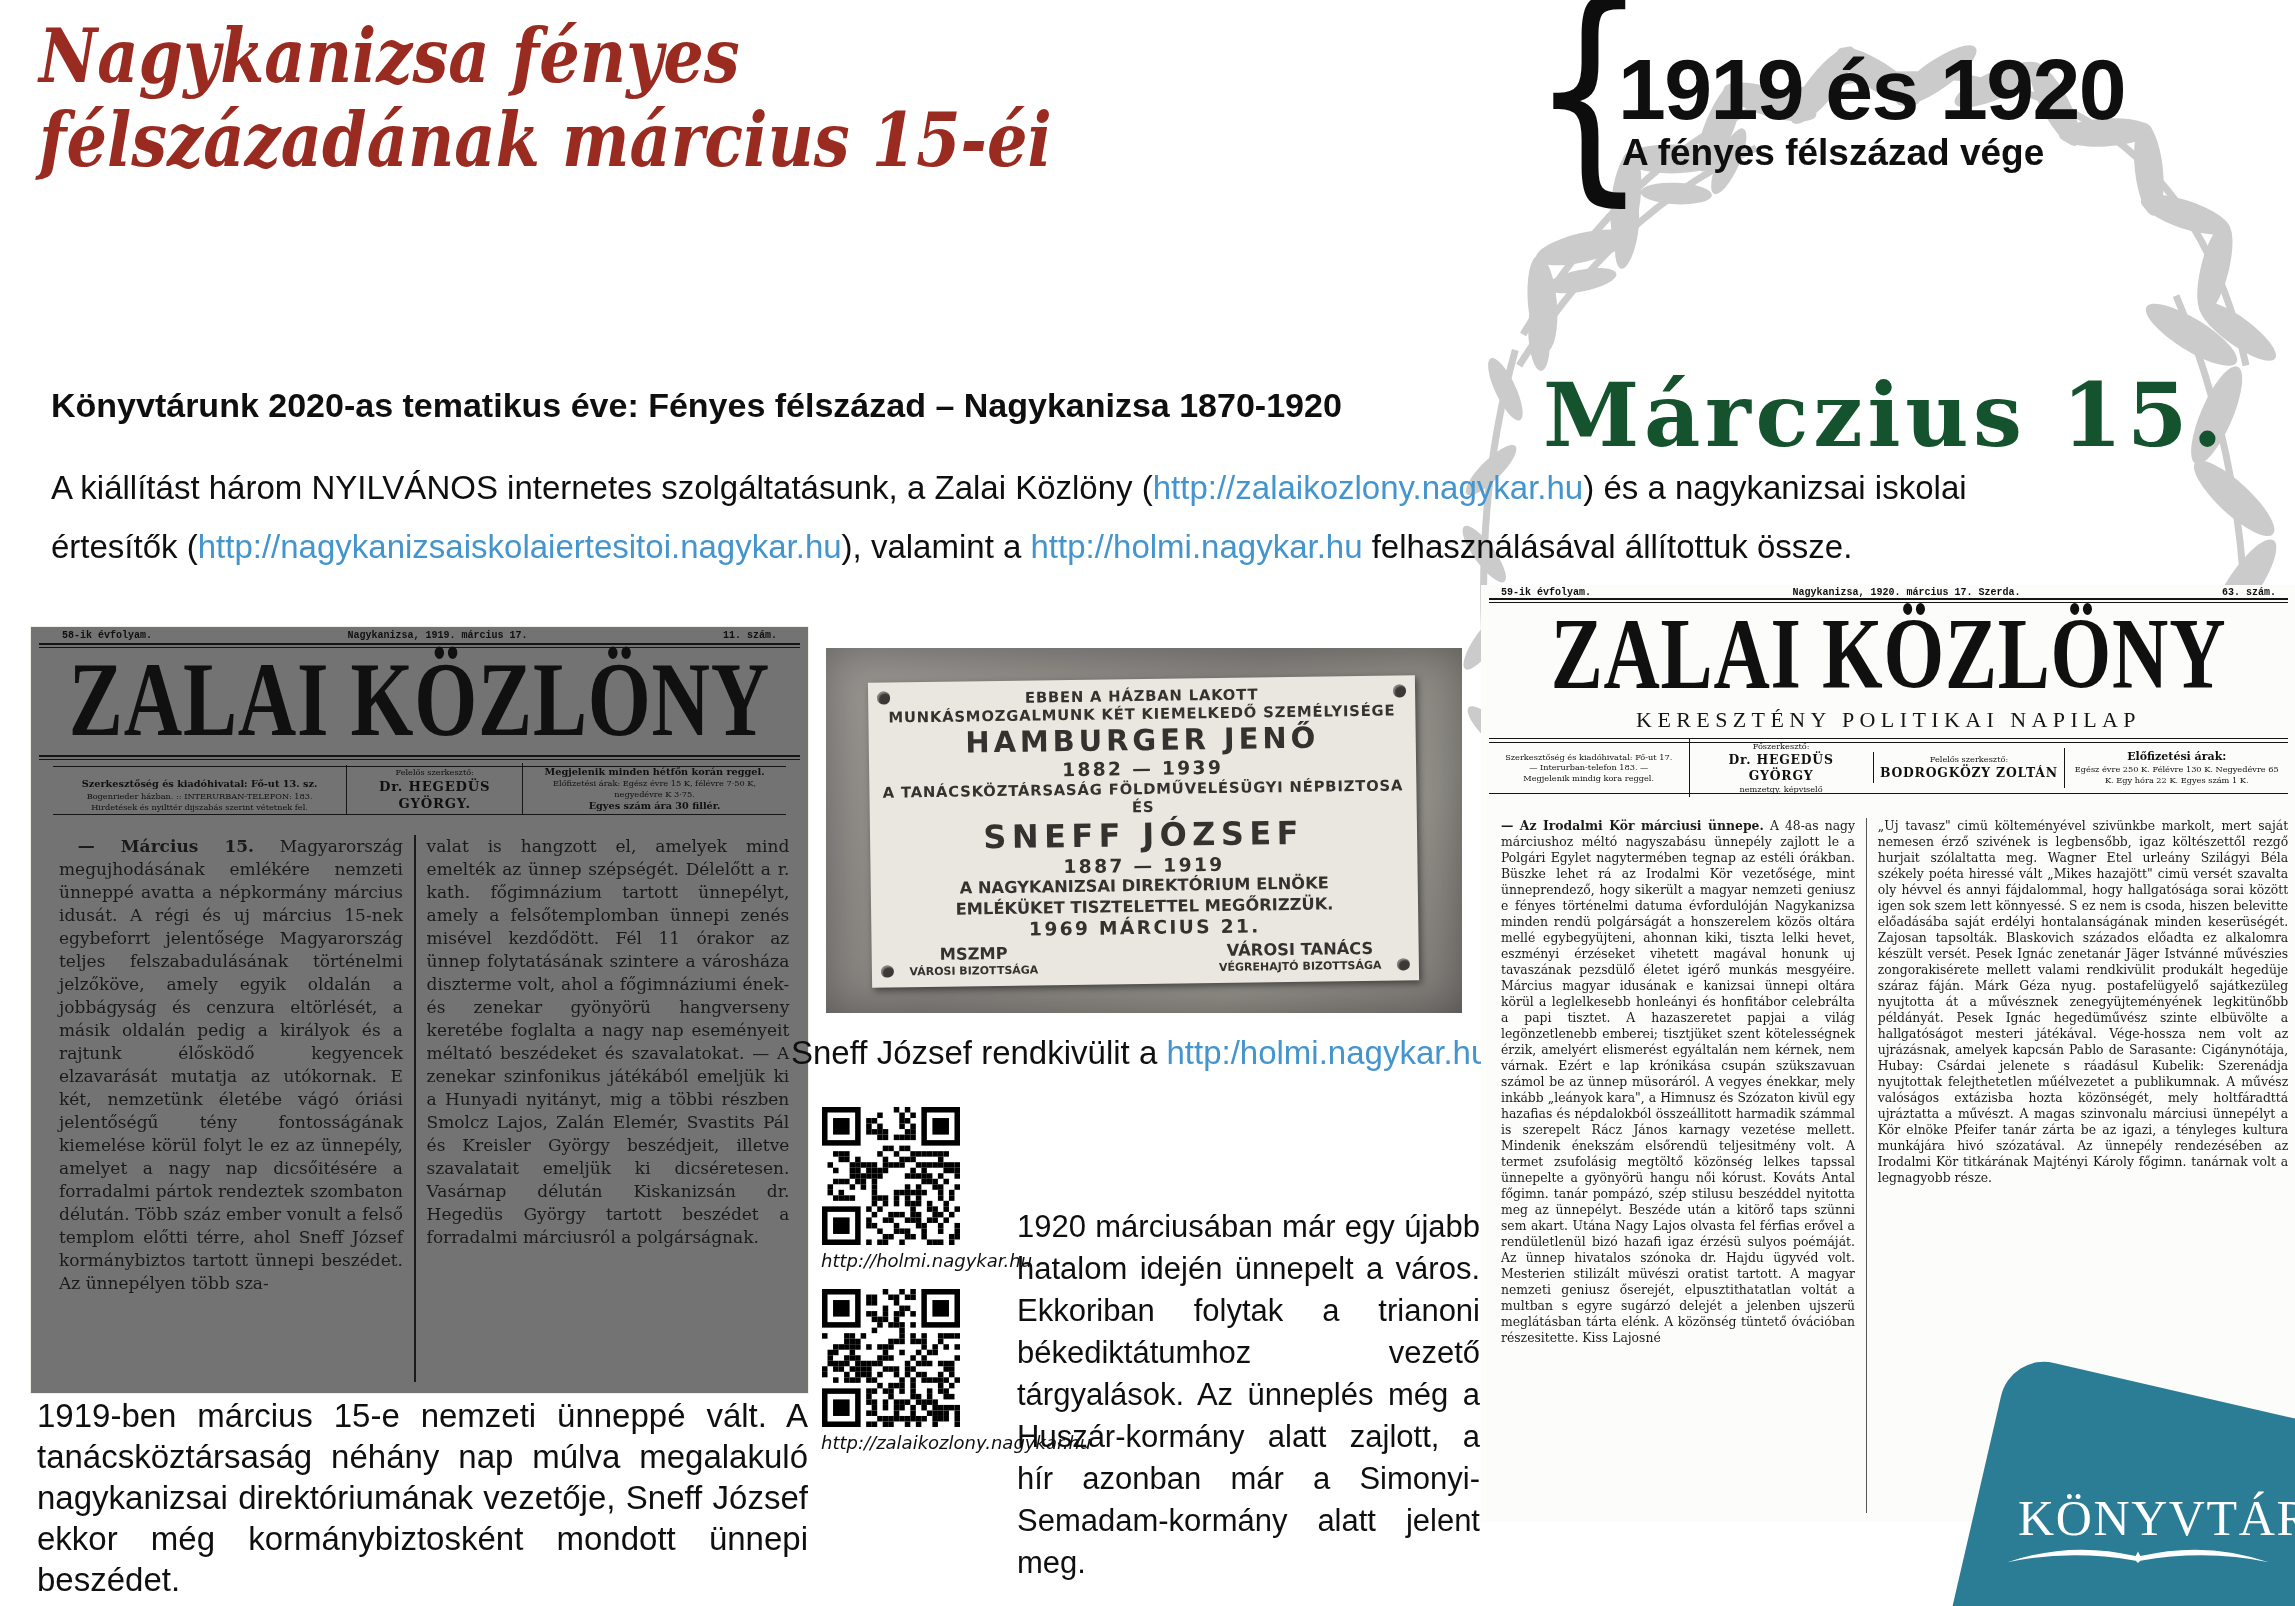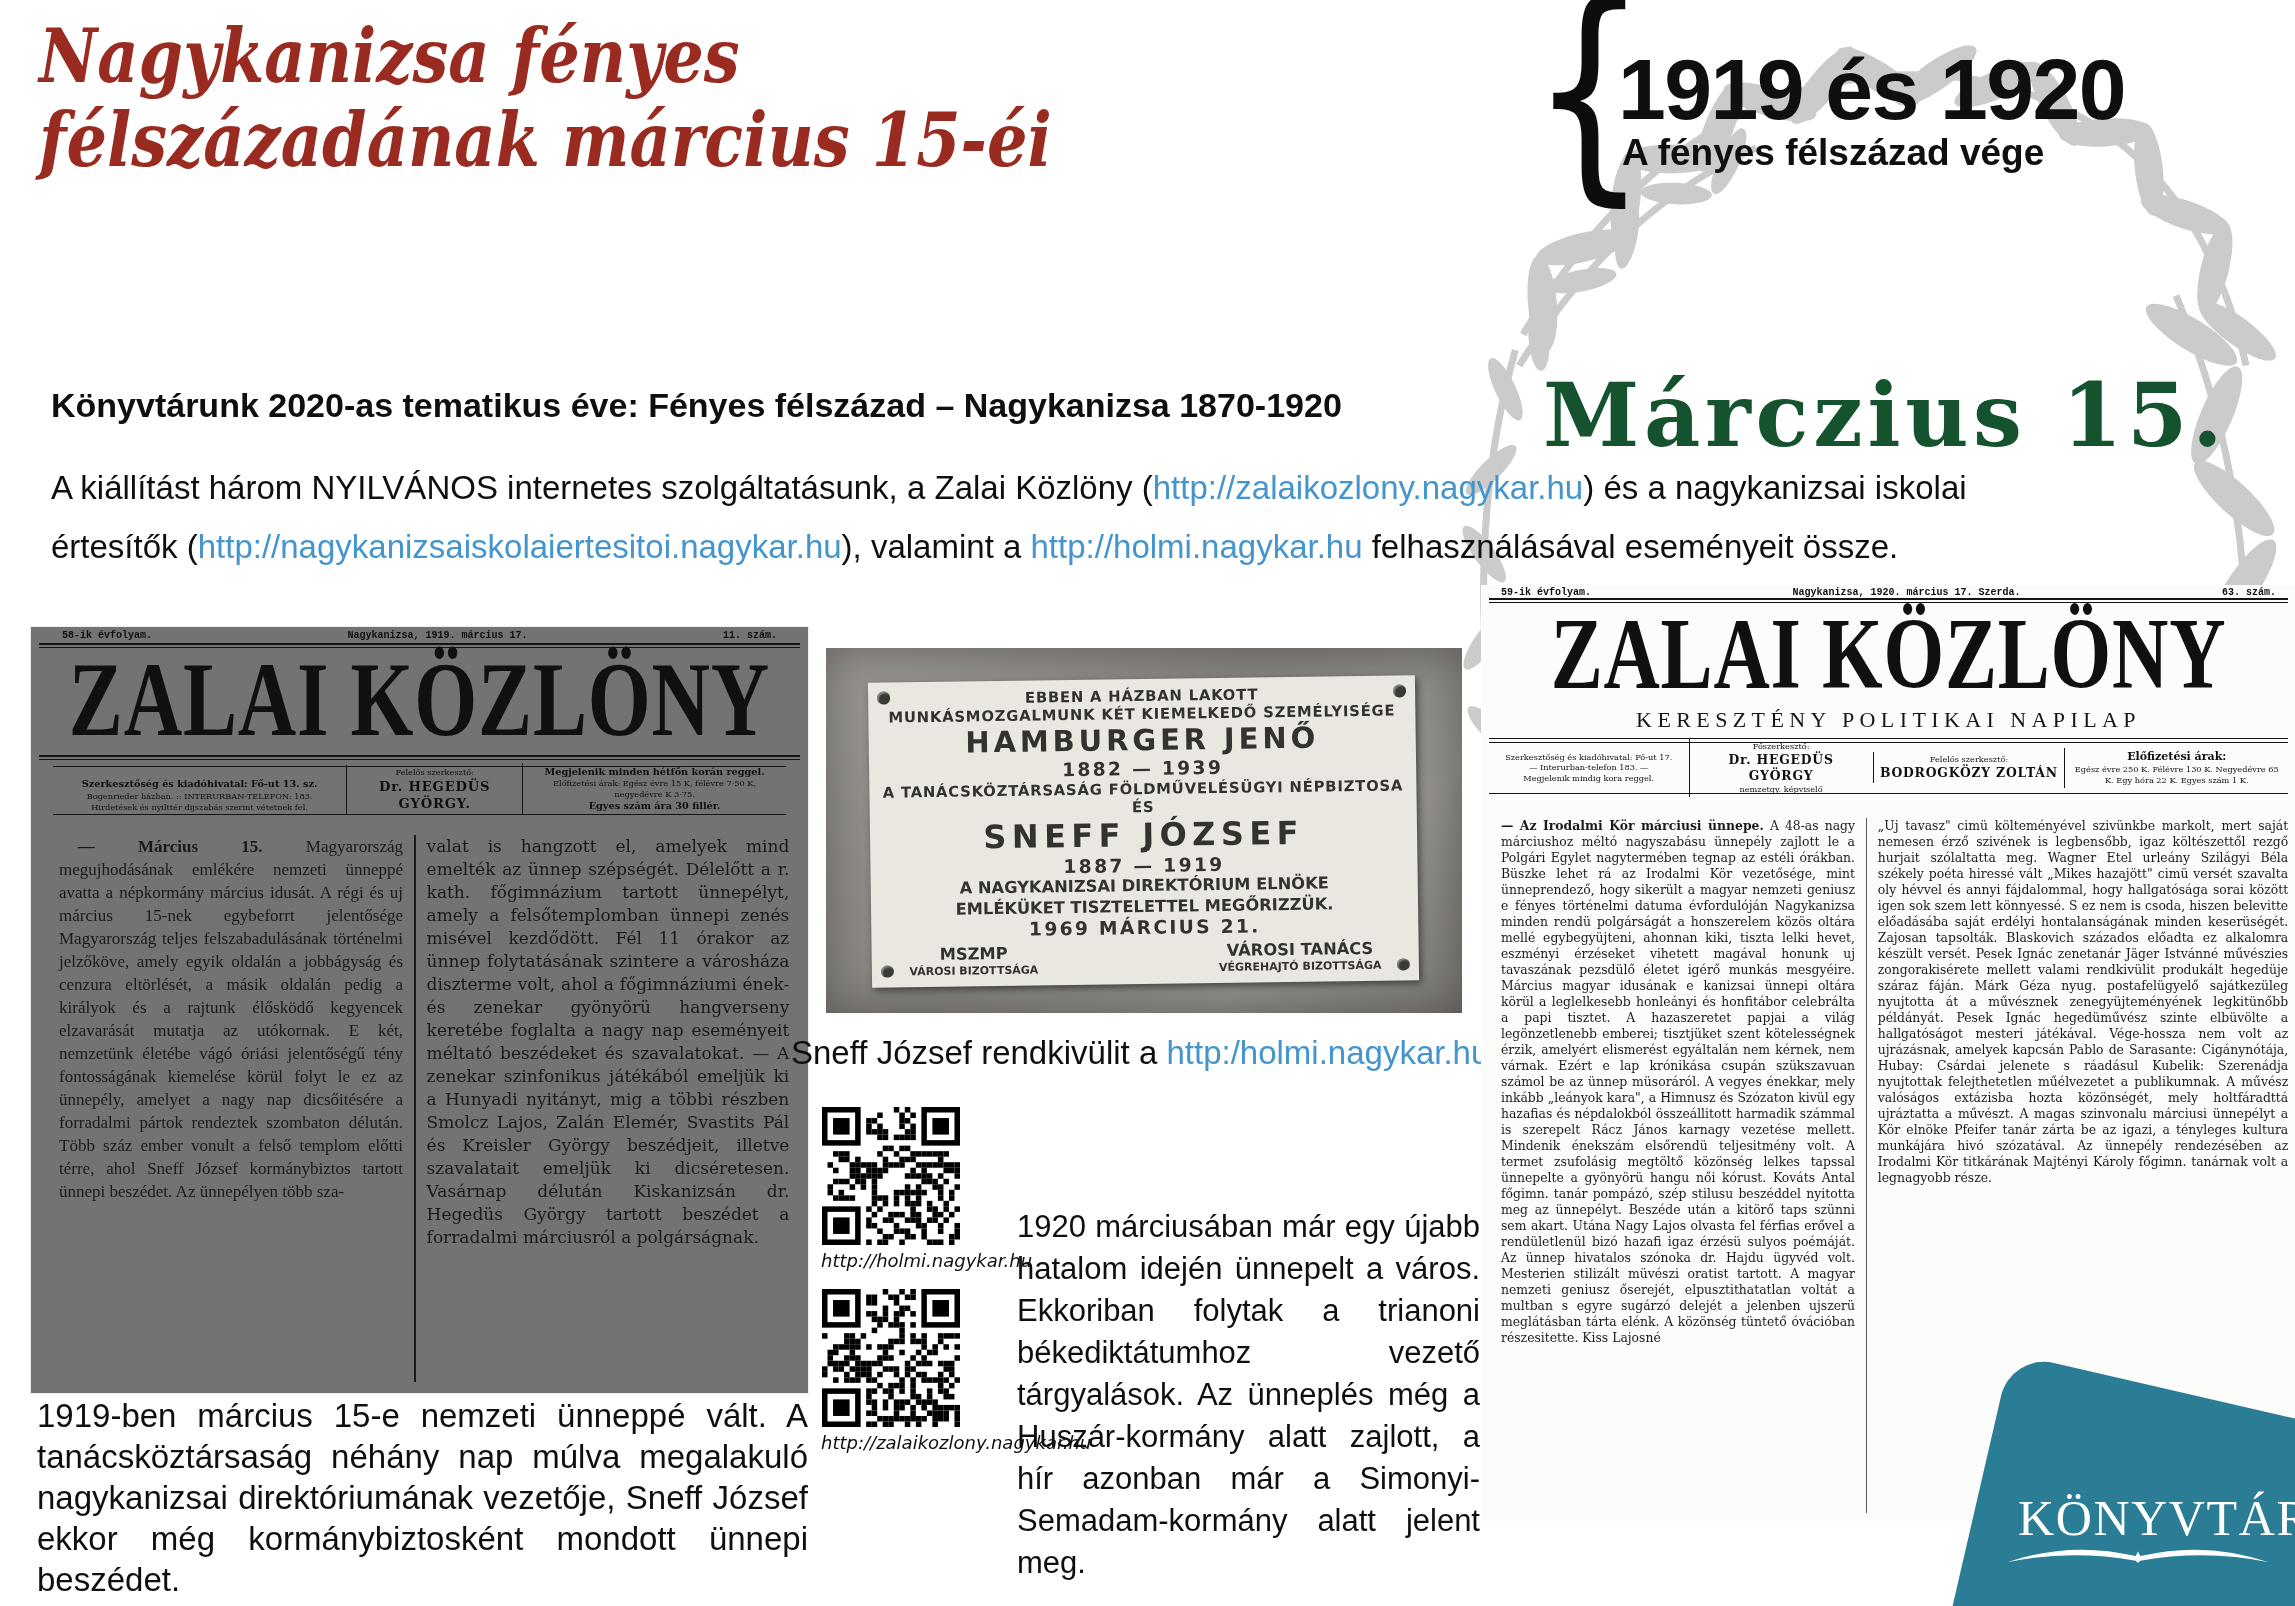--- a/index.html
+++ b/index.html
@@ -47,21 +47,21 @@
   .nbox div{line-height:1.3;}
   .bx-s{font-size:8.2px;}
   .bx-m{font-size:9.7px;font-weight:700;}
   .bx-name{font-size:13.2px;font-weight:700;letter-spacing:0.8px;}
   .nbody{position:absolute;display:flex;}
   .nbody1919{left:28px;top:208px;right:18.7px;bottom:11px;}
   .nbody1920{left:20px;top:233px;right:7.8px;bottom:9.3px;}
   .ncol{margin:0;font-family:"DejaVu Serif",serif;text-align:justify;color:#1a1a1a;}
   .ncol1919{font-size:17px;line-height:23px;}
   .ncol1920{font-size:12.4px;line-height:16px;}
-  .c1-1919{width:344px;text-indent:18.7px;font-family:Liberation Serif, serif;}
+  .c1-1919{width:344px;text-indent:18.7px;}
   .c1-1920{width:354px;}
   .vr19{width:1.6px;background:#1a1a1a;margin:0 11px;}
   .vr20{width:0.8px;background:#555;margin:0 11px;}
   .ncol .lead{font-weight:700;}
   .flex1{flex:1;}
 
   
   .caption1919{left:37px;top:1395px;width:771px;font-size:33px;line-height:41px;text-align:justify;}
   .plaque-caption{left:791px;top:1034px;font-size:33px;white-space:nowrap;}
   .para1920{left:1017px;top:1206px;width:463px;font-size:31px;line-height:42px;text-align:justify;}
@@ -151,21 +151,21 @@
     <div>félszázadának március 15-éi</div>
   </div>
   <div class="abs brace">{</div>
   <div class="abs period">1919 és 1920</div>
   <div class="abs period-sub">A fényes félszázad vége</div>
 
   <div class="abs theme">Könyvtárunk 2020-as tematikus éve: Fényes félszázad – Nagykanizsa 1870-1920</div>
 
   <div class="abs intro">
     <div class="iline"><span>A kiállítást három NYILVÁNOS internetes szolgáltatásunk, a Zalai Közlöny (</span><span class="link">http://zalaikozlony.nagykar.hu</span><span>) és a nagykanizsai iskolai</span></div>
-    <div class="iline"><span>értesítők (</span><span class="link">http://nagykanizsaiskolaiertesitoi.nagykar.hu</span><span>), valamint a </span><span class="link">http://holmi.nagykar.hu</span><span> felhasználásával eseményeit össze.</span></div>
+    <div class="iline"><span>értesítők (</span><span class="link">http://nagykanizsaiskolaiertesitoi.nagykar.hu</span><span>), valamint a </span><span class="link">http://holmi.nagykar.hu</span><span> felhasználásával állítottuk össze.</span></div>
   </div>
 
   <div class="abs clip clip1919">
     <div class="nhead">
       <span>58-ik évfolyam.</span>
       <span>Nagykanizsa, 1919. március 17.</span>
       <span>11. szám.</span>
     </div>
     <div class="rule2"></div>
     <div class="masthead">ZALAI KÖZLÖNY</div>

